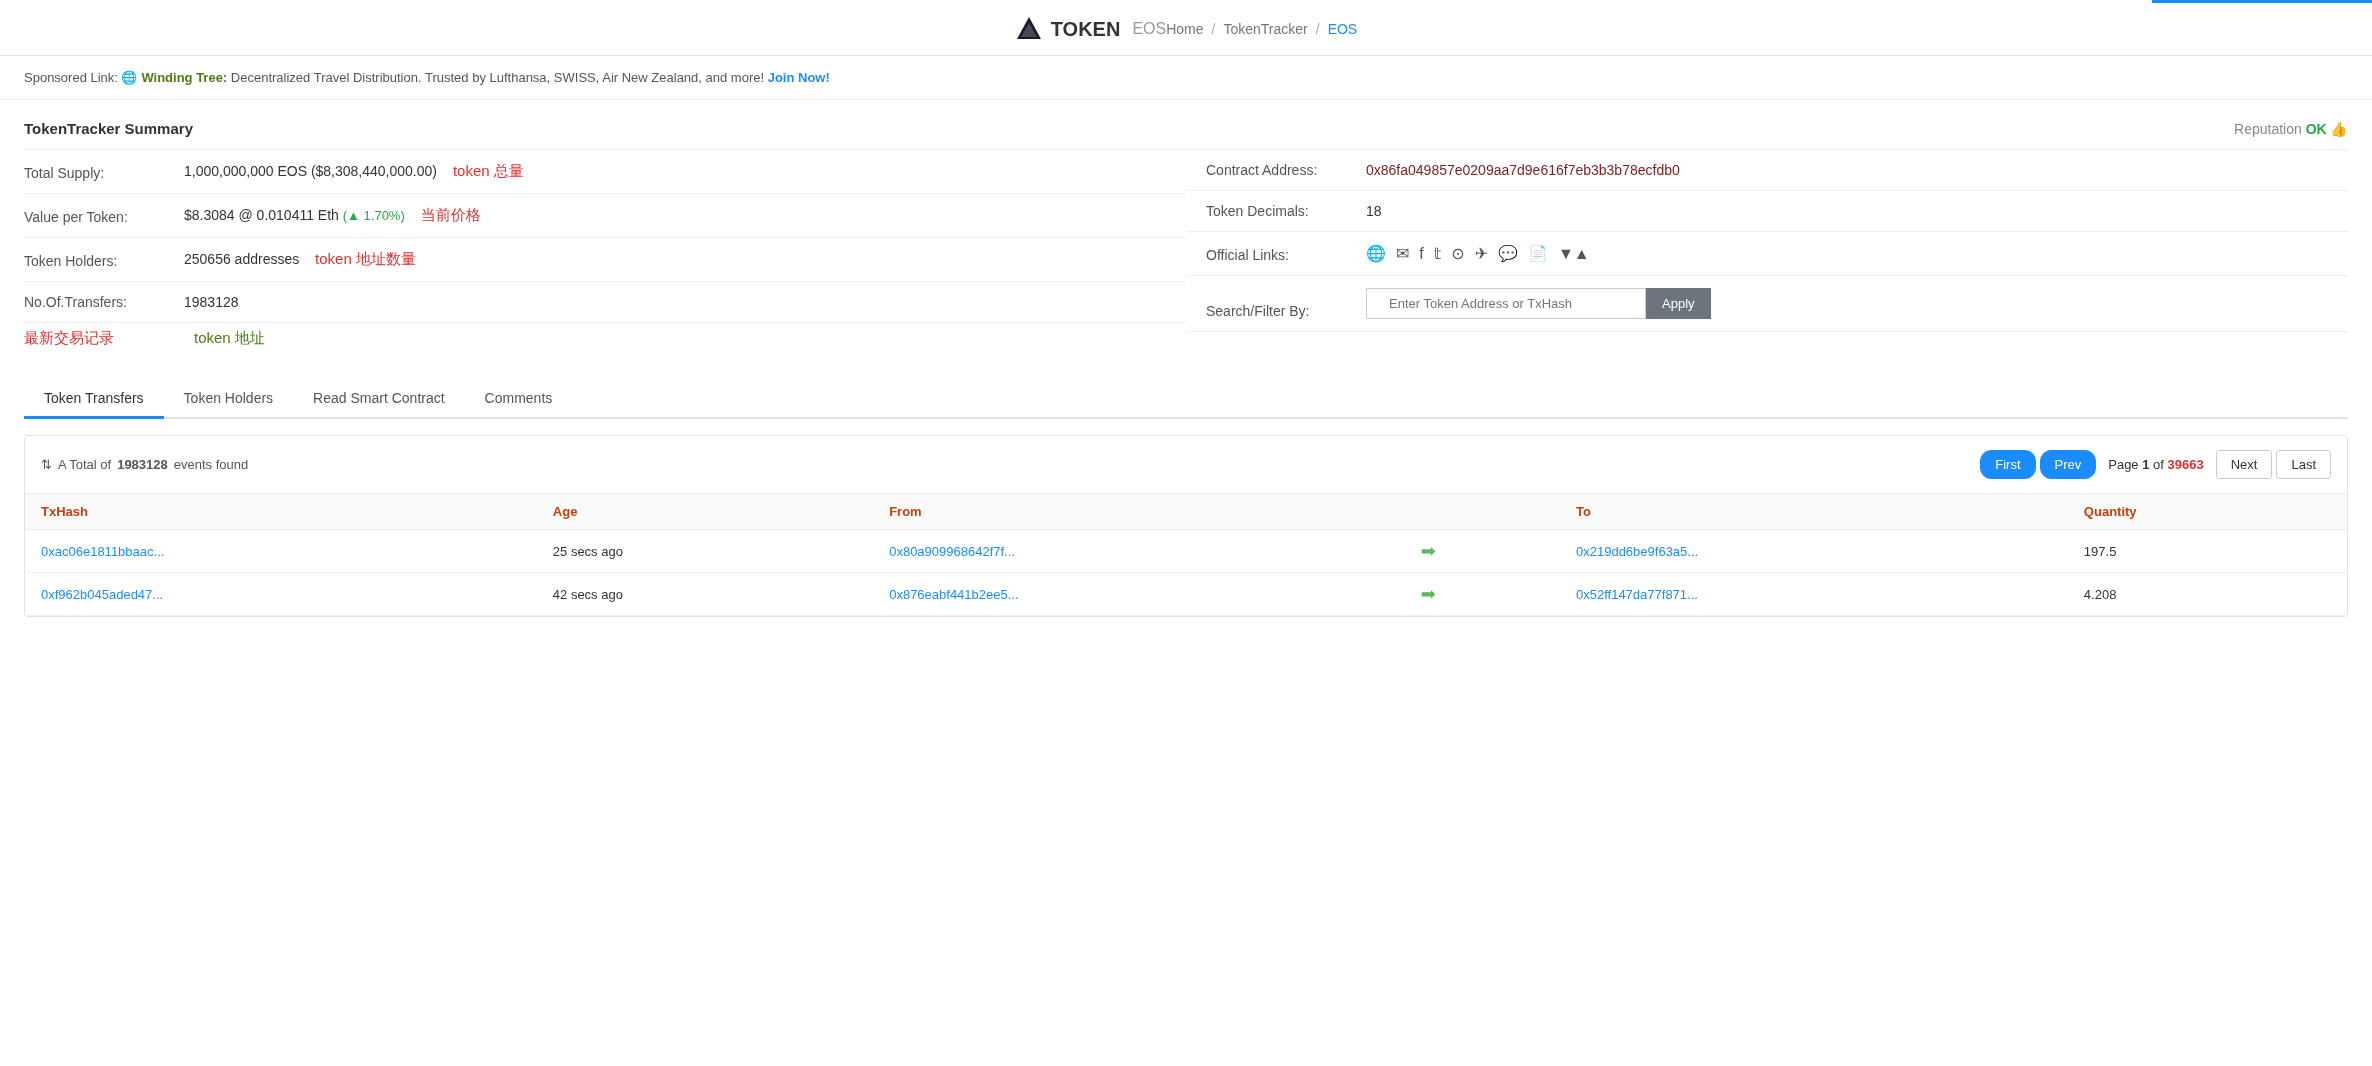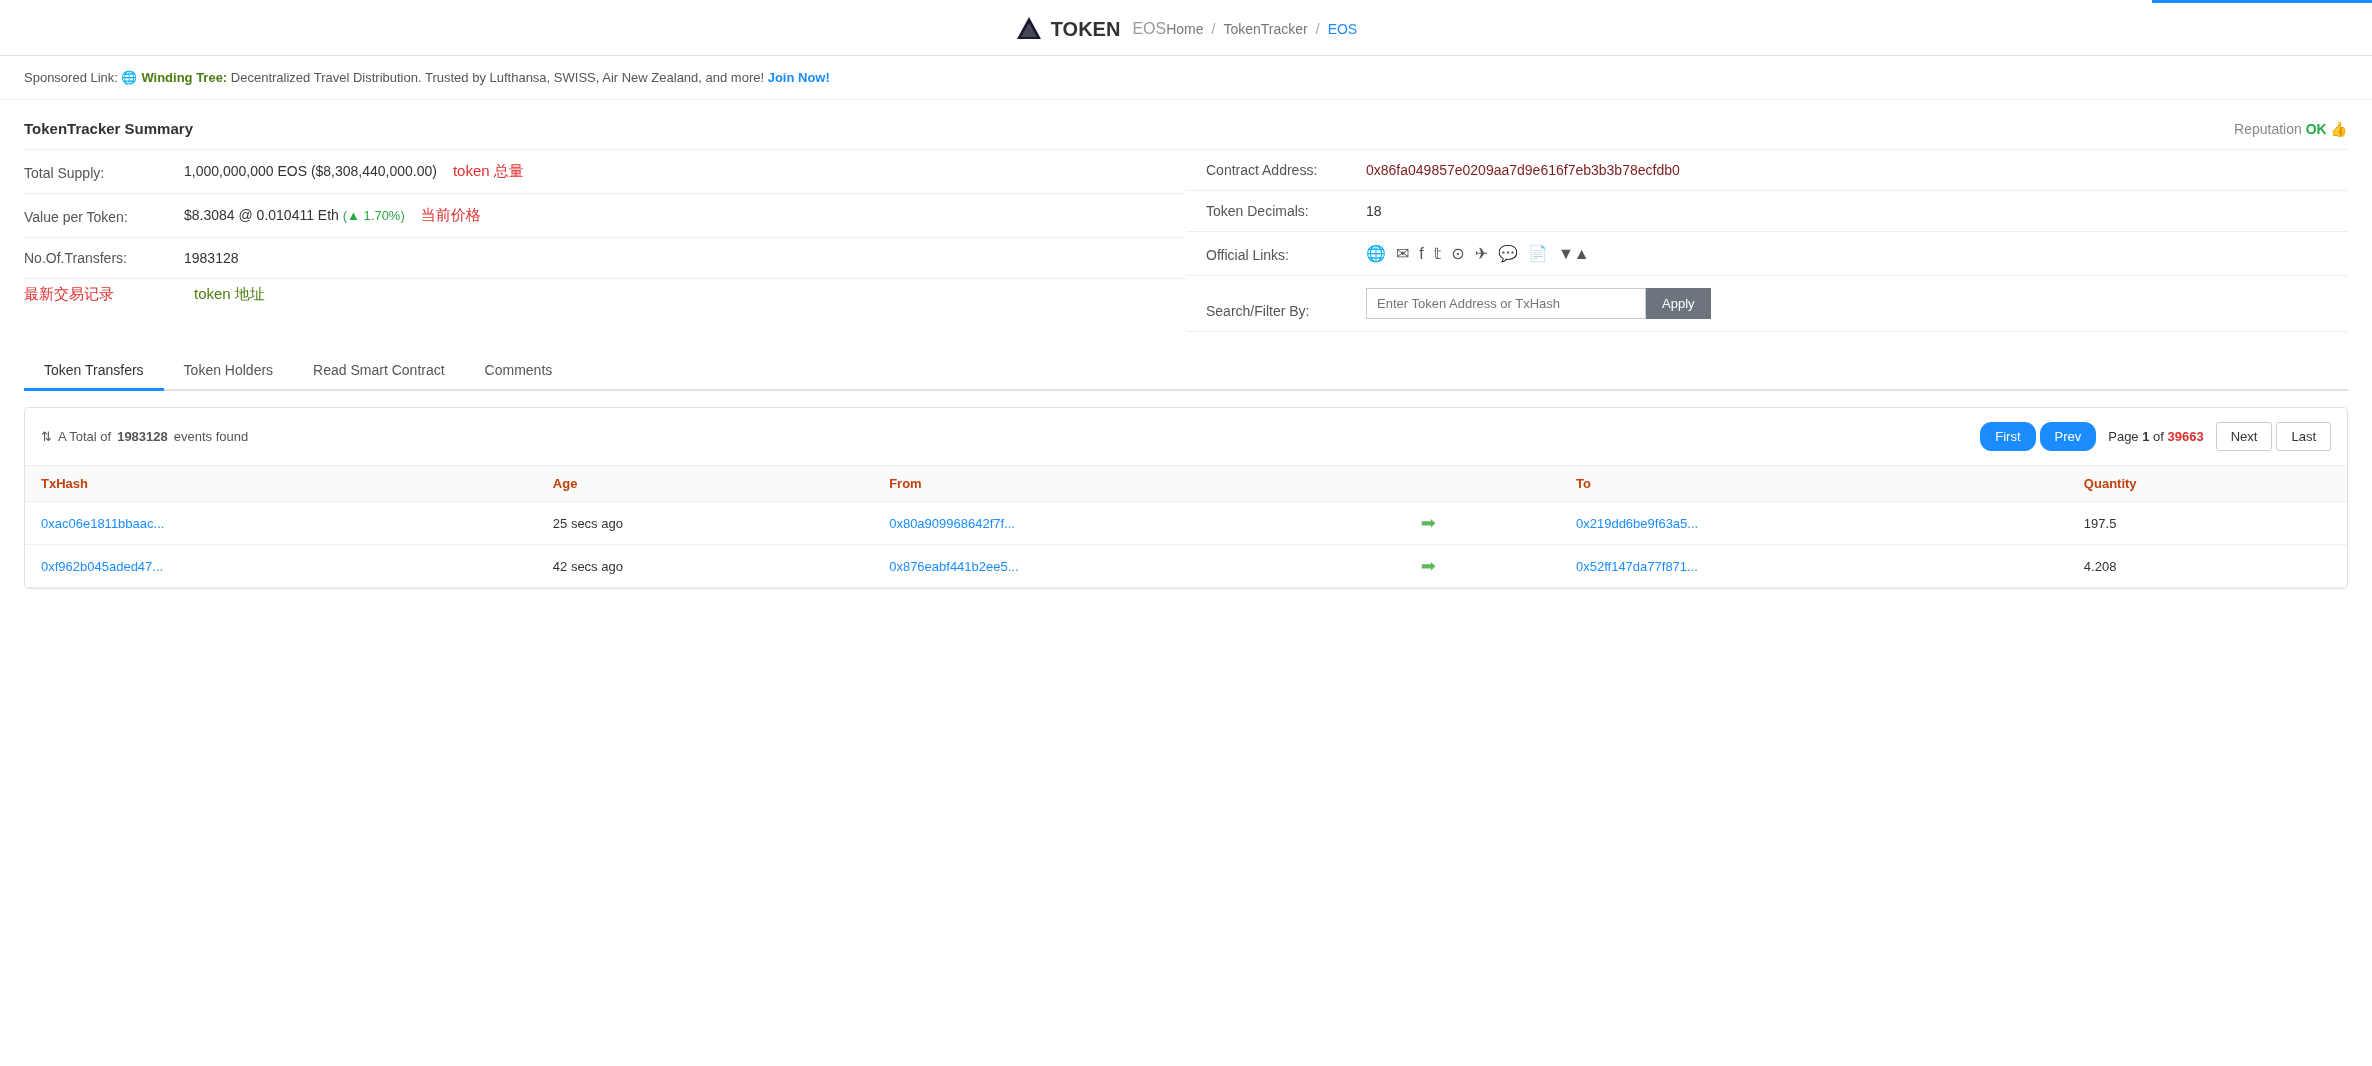--- a/index.html
+++ b/index.html
@@ -130,21 +130,21 @@
     }
 
     
     .search-filter {
       display: flex;
       align-items: center;
       gap: 0;
     }
     .search-filter input {
       border: 1px solid #ccc;
-      padding: 7px 10px;
+      padding: 7px 22px;
       font-size: 13px;
       width: 280px;
       outline: none;
       color: #000000;
     }
     .search-filter button {
       background: #6c757d;
       color: #fff;
       border: none;
       padding: 8px 16px;
@@ -306,20 +306,27 @@
       </div>
 
       <div class="summary-row">
         <span class="summary-label">Value per Token:</span>
         <span class="summary-value">
           $8.3084 @ 0.010411 Eth <span class="price-up">(▲ 1.70%)</span>
           <span class="annotation">当前价格</span>
         </span>
       </div>
 
+      <div class="summary-row">
+        <span class="summary-label">Token Holders:</span>
+        <span class="summary-value">
+          250656 addresses
+          <span class="annotation">token 地址数量</span>
+        </span>
+      </div>
 
       <div class="summary-row">
         <span class="summary-label">No.Of.Transfers:</span>
         <span class="summary-value">
           1983128
         </span>
       </div>
 
       <div style="display:flex; gap:80px; padding: 6px 0 12px 0;">
         <span style="color:#e03030; font-size:15px;">最新交易记录</span>

